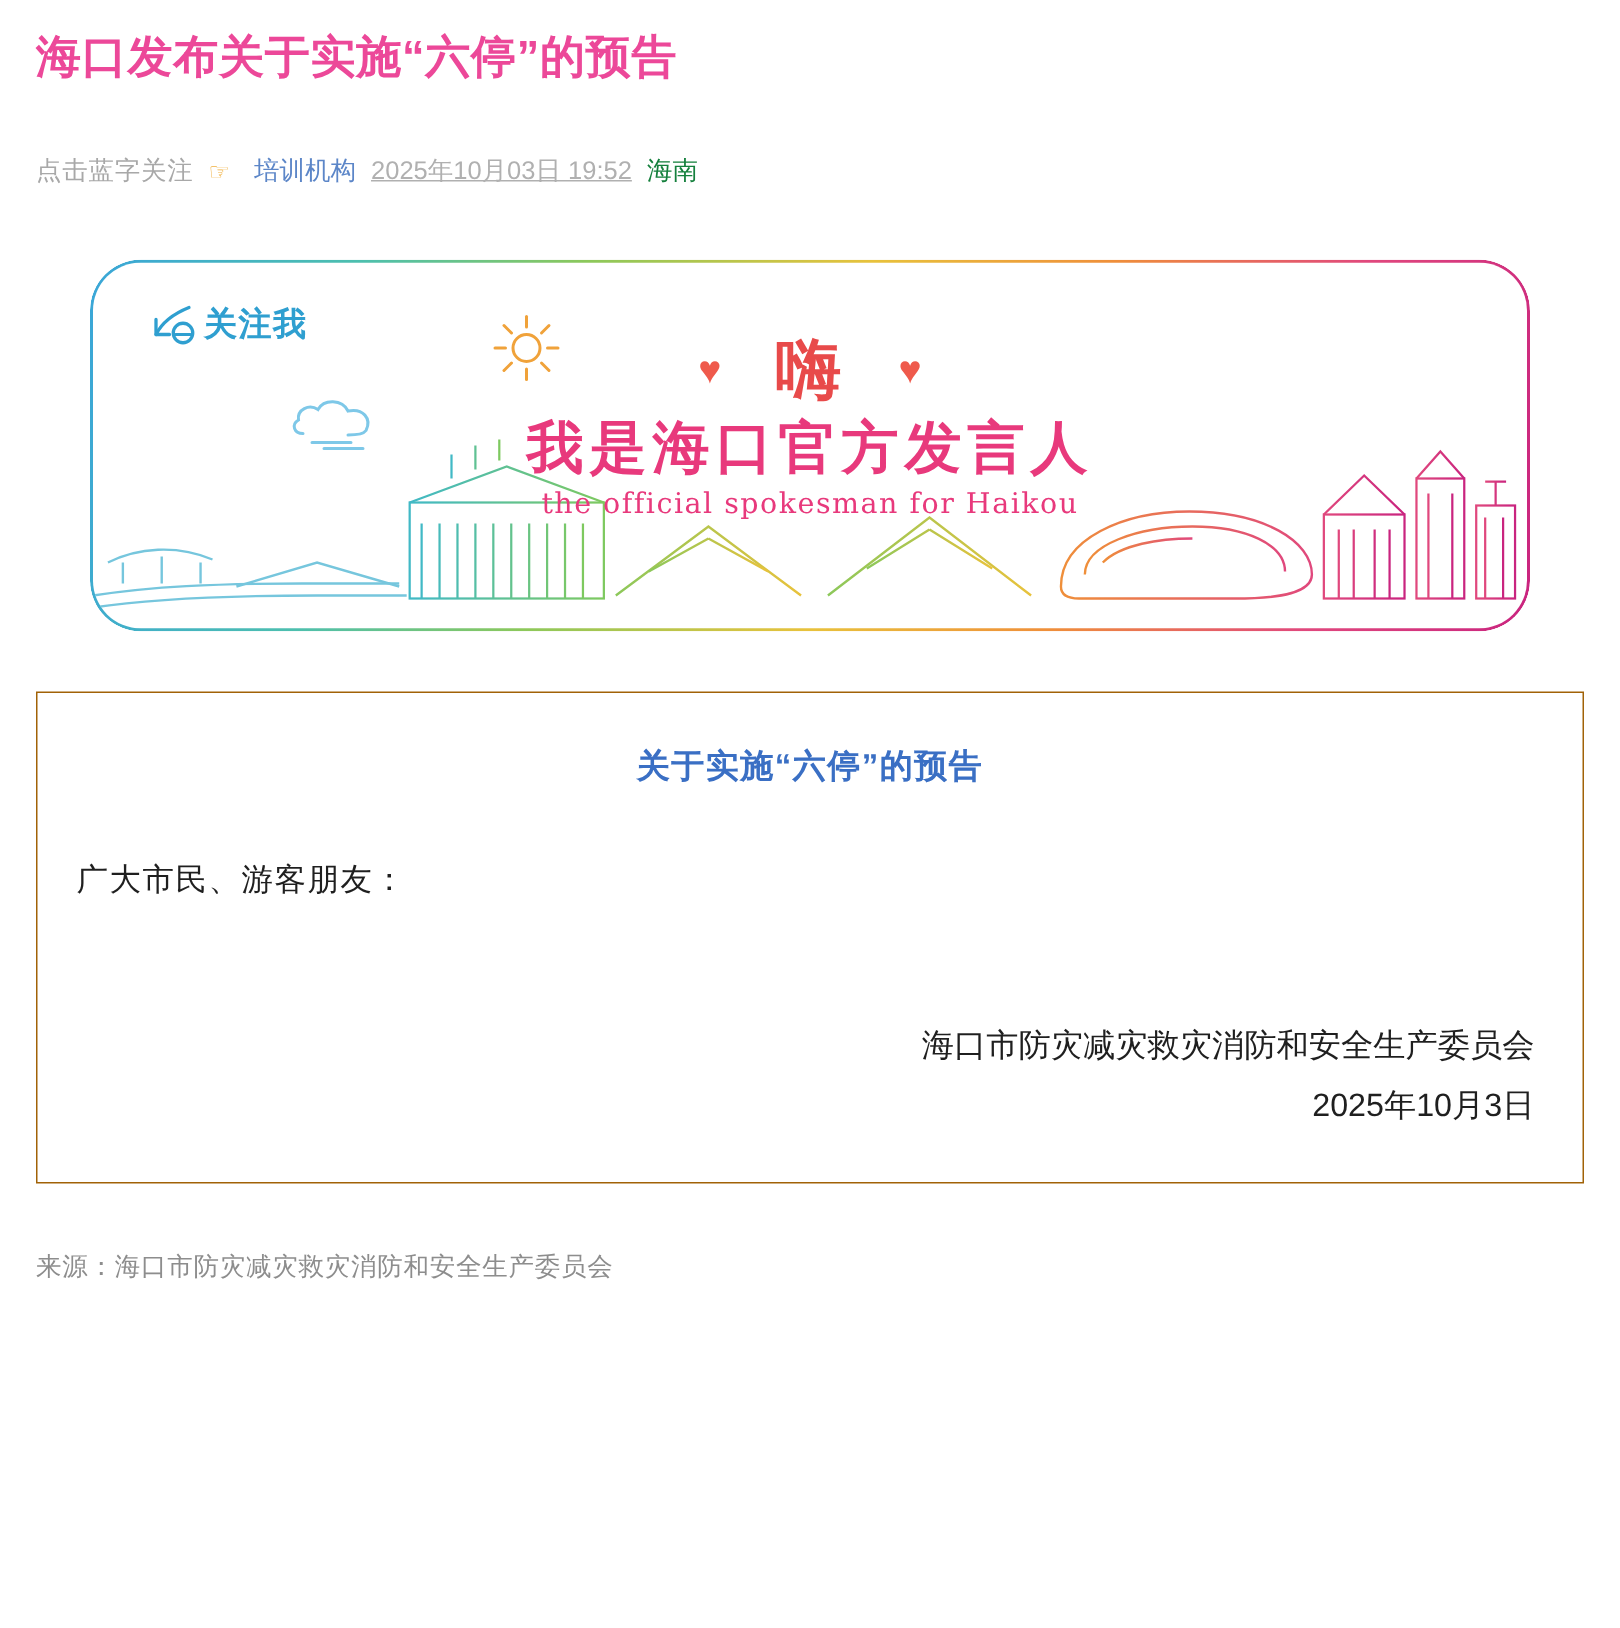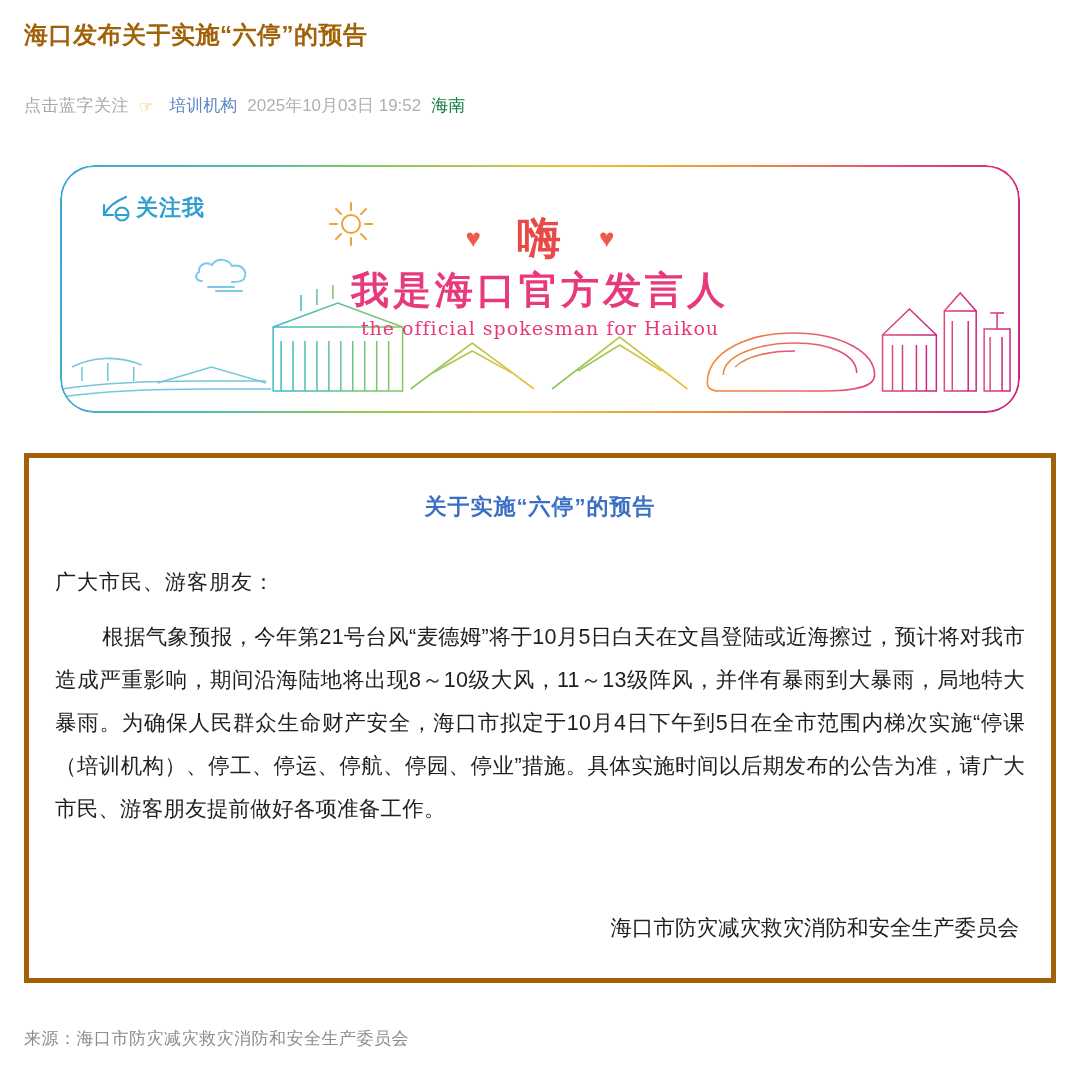--- a/index.html
+++ b/index.html
@@ -13,24 +13,24 @@
     font-family: "Liberation Sans", sans-serif;
     color: #222222;
     -webkit-font-smoothing: antialiased;
   }
   .page {
     width: 1080px;
     box-sizing: border-box;
     padding: 0 24px;
   }
   .article-title {
-    font-size: 24px;
+    font-size: 30px;
     font-weight: bold;
     letter-spacing: 0.5px;
-    color: #a16207;
+    color: #ec4899;
     margin: 18px 0 0 0;
     line-height: 1.4;
   }
   .meta-row {
     display: flex;
     align-items: center;
     gap: 10px;
     margin-top: 42px;
     font-size: 17px;
     color: #9a9a9a;
@@ -43,21 +43,21 @@
   .hand-icon {
     display: inline-block;
     color: #f0b040;
     font-size: 16px;
     transform: translateY(1px);
   }
   .meta-account {
     color: #5c86c8;
     margin-left: 6px;
   }
-  .meta-date { color: #b0b0b0; }
+  .meta-date { color: #b0b0b0; text-decoration: underline; }
   .meta-loc { color: #15803d; }
 
   
   .banner-wrap {
     margin: 48px 0 0 0;
     display: flex;
     justify-content: center;
   }
   .banner {
     position: relative;
@@ -155,21 +155,21 @@
     color: #e8397c;
     font-size: 19px;
     letter-spacing: 1px;
     font-family: "DejaVu Serif", serif;
   }
   .skyline { position: absolute; left: 0; bottom: 0; width: 100%; height: 140px; }
 
   
   .notice {
     margin: 40px 0 0 0;
-    border: 5px solid #a16207;
+    border: 1px solid #a16207;
     box-sizing: border-box;
     padding: 34px 14px 30px 14px;
     background: #fff;
   }
   .notice-title {
     text-align: center;
     color: #3a6fc4;
     font-size: 22px;
     font-weight: bold;
     letter-spacing: 1px;
@@ -338,23 +338,23 @@
         <div class="slogan">我是海口官方发言人</div>
         <div class="slogan-en">the official spokesman for Haikou</div>
       </div>
       <div class="banner-border"></div>
     </div>
   </div>
 
   <div class="notice">
     <div class="notice-title">关于实施“六停”的预告</div>
     <div class="notice-salutation">广大市民、游客朋友：</div>
-    <div class="notice-body">根据气象预报，今年第21号台风“麦德姆”将于10月5日白天在文昌登陆或近海擦过，预计将对我市造成严重影响，期间沿海陆地将出现8～10级大风，11～13级阵风，并伴有暴雨到大暴雨，局地特大暴雨。为确保人民群众生命财产安全，海口市拟定于10月4日下午到5日在全市范围内梯次实施“停课（培训机构）、停工、停运、停航、停园、停业”措施。具体实施时间以后期发布的公告为准，请广大市民、游客朋友提前做好各项准备工作。</div>
     <div class="notice-signature">
       <div>海口市防灾减灾救灾消防和安全生产委员会</div>
+      <div>2025年10月3日</div>
     </div>
   </div>
 
   <div class="source-row">
     <span>来源：</span><span>海口市防灾减灾救灾消防和安全生产委员会</span>
   </div>
 
 </div>
 
 </body></html>

